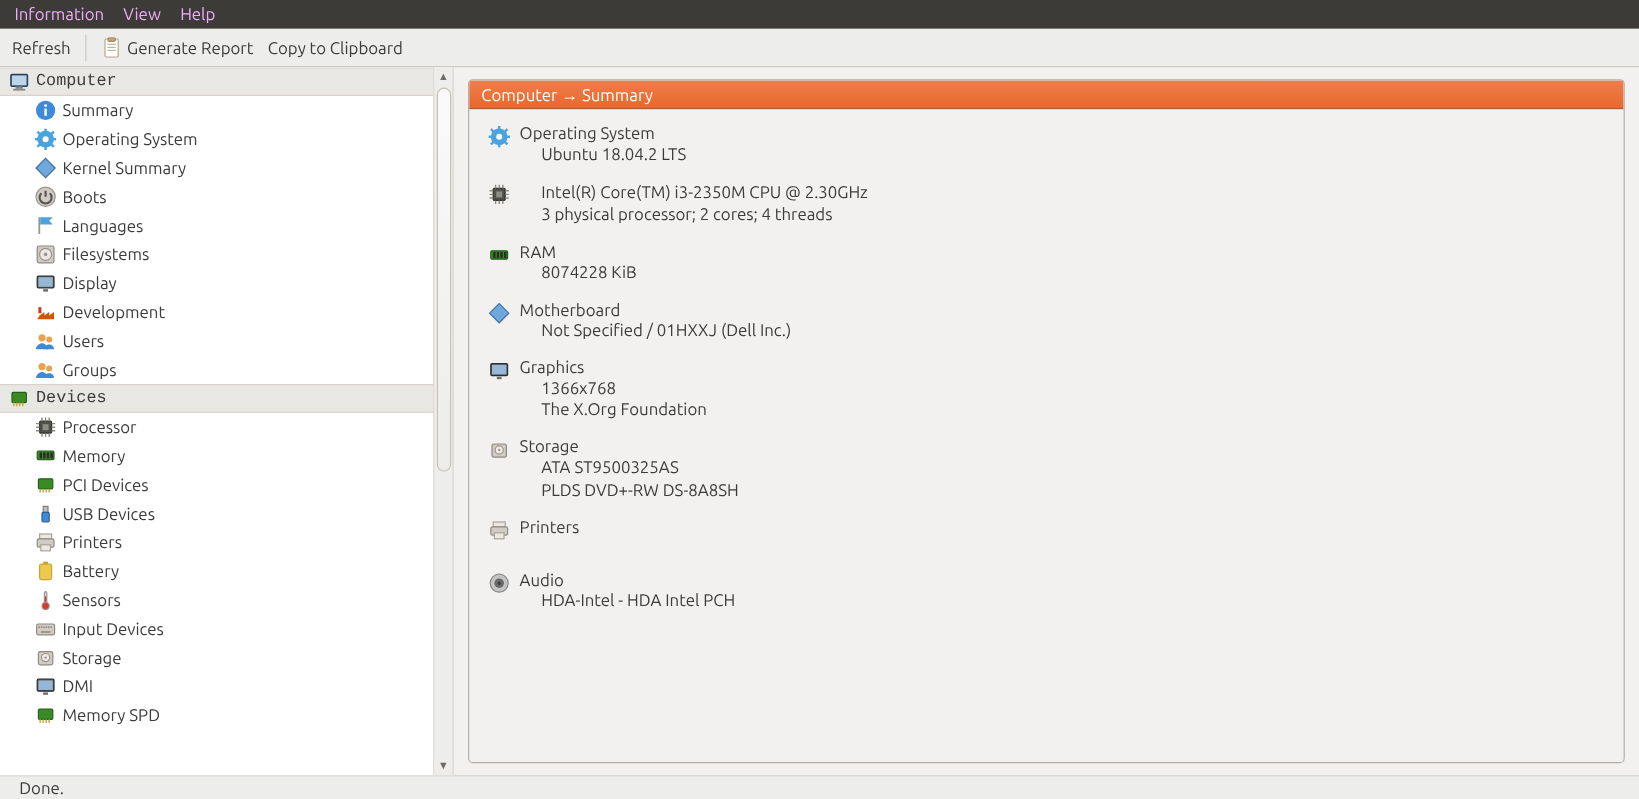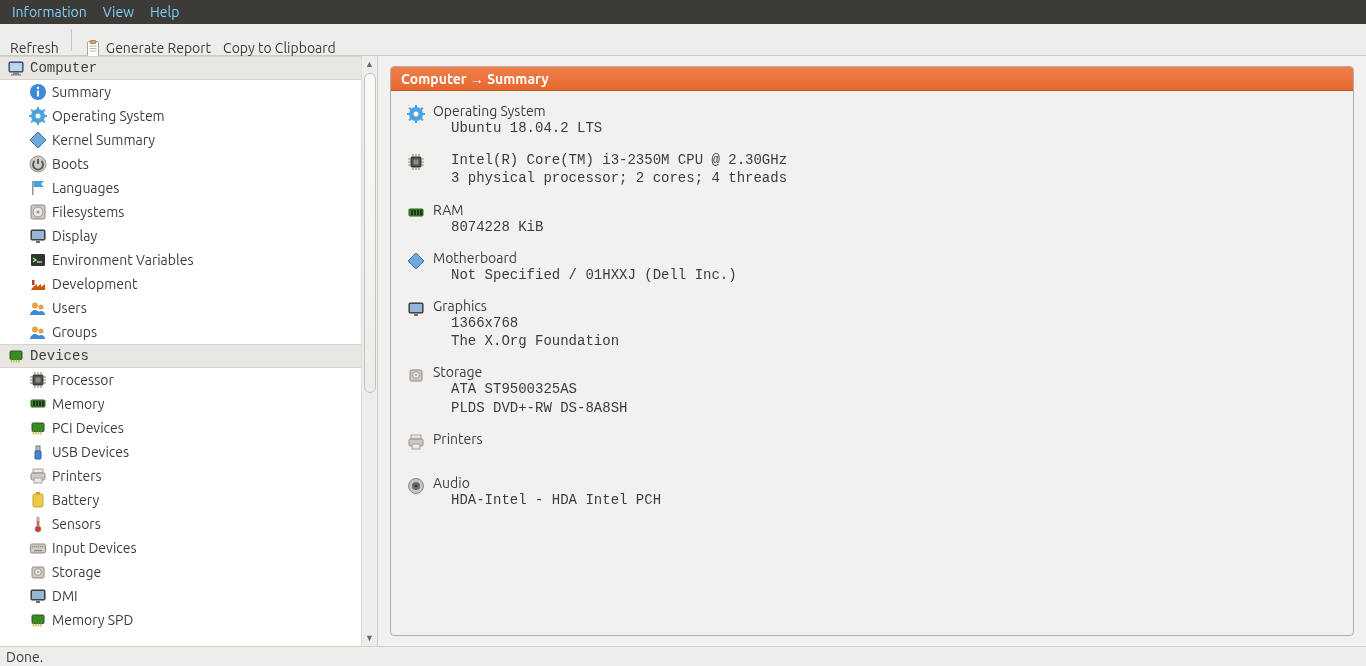--- a/index.html
+++ b/index.html
@@ -9,42 +9,42 @@
     font-family: "Ubuntu", "Liberation Sans", "DejaVu Sans", sans-serif;
     font-size: 14px;
     color: #3c3c3c;
     background: #f2f1f0;
     overflow: hidden;
   }
   
   .menubar {
     height: 24px;
     background: #3c3b37;
-    color: #7dd3fc;
+    color: #f0abfc;
     display: flex;
     align-items: center;
     padding: 0 4px;
   }
   .menubar .menu-item {
     padding: 0 8px;
     height: 100%;
     display: flex; align-items: center;
     cursor: default;
   }
   
   .toolbar {
     height: 32px;
     background: #ededeb;
     border-bottom: 1px solid #cfcac4;
     display: flex;
     align-items: center;
     padding: 0 4px;
   }
   .toolbar .tb-btn {
-    display: flex; align-items: flex-start;
+    display: flex; align-items: center;
     padding: 16px 6px;
     height: 100%;
     cursor: default;
   }
   .toolbar .sep {
     width: 1px; height: 22px;
     background: #cdc7c2; margin: 0 6px;
   }
   
   .main {
@@ -121,21 +121,21 @@
     border: 1px solid #b6afa7;
     border-radius: 4px;
     overflow: hidden;
     display:flex;
     flex-direction: column;
   }
   .panel-header {
     height: 24px;
     background: linear-gradient(#f07e4a, #e7682e);
     color: #ffffff;
-    font-weight: bold;
+    font-weight: normal;
     display:flex; align-items:center;
     padding: 0 10px;
     border-bottom: 1px solid #b45a2f;
     text-align: right;
   }
   .panel-body {
     flex:1;
     padding: 12px 14px;
     overflow: auto;
     color: #3c3c3c;
@@ -146,28 +146,28 @@
   }
   .section .s-icon {
     width: 22px; height: 22px;
     display:flex; align-items:center; justify-content:center;
     margin-right: 6px;
     flex-shrink: 0;
   }
   .section .s-body { flex:1; }
   .section .s-title { font-weight: 400; color:#3c3c3c; }
   .section .s-lines { padding-left: 18px; color:#3c3c3c; }
-  .section .s-lines div { line-height: 1.3; font-family: Liberation Mono, monospace; }
+  .section .s-lines div { line-height: 1.3; }
   
   .statusbar {
     height: 20px;
     background: #ededeb;
     border-top: 1px solid #d6d1cb;
     display:flex; align-items:center;
-    padding: 0 6px;
+    padding: 0 16px;
     color: #3c3c3c;
   }
   
   svg { display:block; }
 </style>
 </head>
 <body>
 
 <svg width="0" height="0" style="position:absolute">
   <defs>
@@ -409,28 +409,20 @@
         <span class="t-icon">
             <svg width="18" height="18">
               <use href="#i-display"></use>
             </svg>
           </span>
         <span class="t-label">Display</span>
       </div>
       <div class="tree-row depth1">
         <span class="t-icon">
             <svg width="18" height="18">
-              <use href="#i-terminal"></use>
-            </svg>
-          </span>
-        <span class="t-label">Environment Variables</span>
-      </div>
-      <div class="tree-row depth1">
-        <span class="t-icon">
-            <svg width="18" height="18">
               <use href="#i-factory"></use>
             </svg>
           </span>
         <span class="t-label">Development</span>
       </div>
       <div class="tree-row depth1">
         <span class="t-icon">
             <svg width="18" height="18">
               <use href="#i-users"></use>
             </svg>

